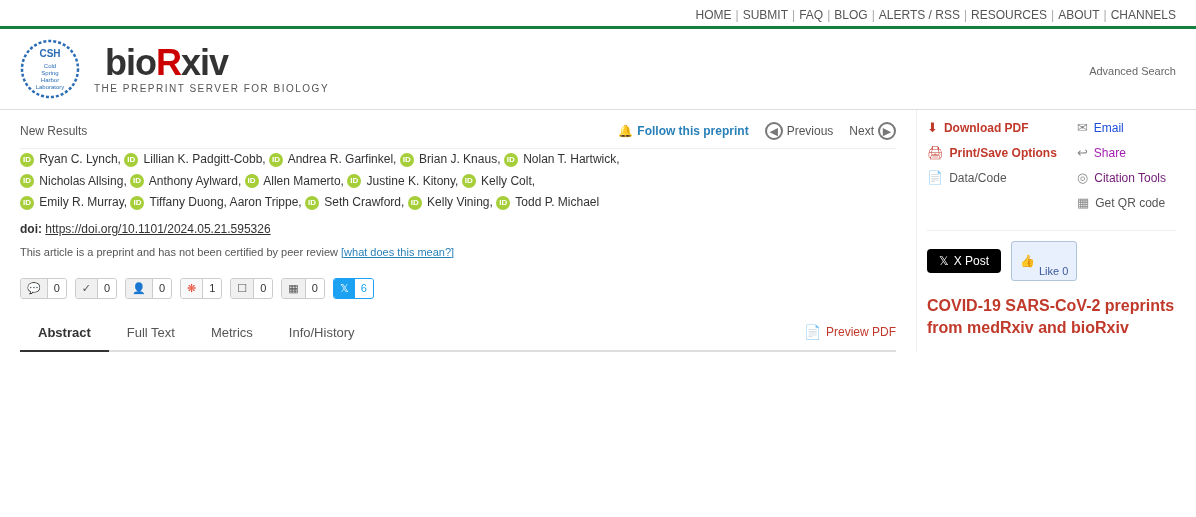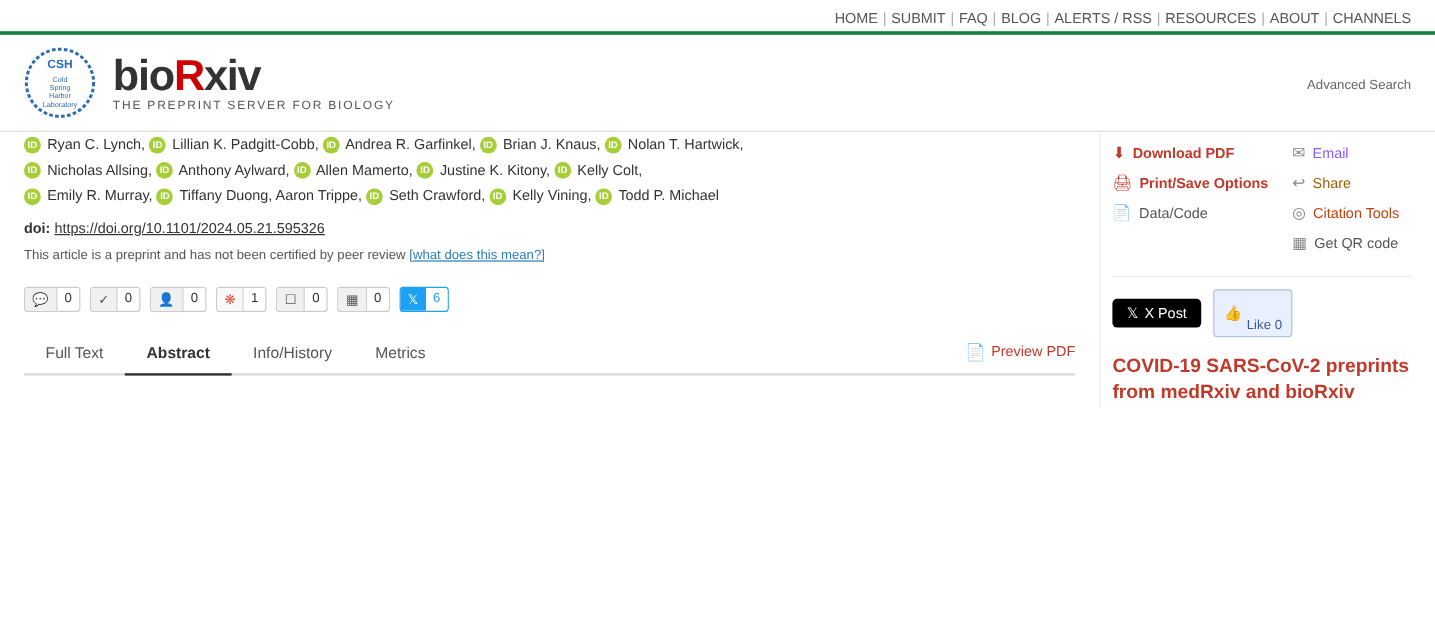--- a/index.html
+++ b/index.html
@@ -37,20 +37,21 @@
     .csh-logo {
       width: 60px;
       height: 60px;
     }
     .biorxiv-logo {
       font-size: 36px;
       font-weight: bold;
       color: #333;
       letter-spacing: -1px;
       line-height: 1;
+      margin-left: 11px;
     }
     .biorxiv-logo span.r { color: #cc0000; }
     .biorxiv-tagline {
       font-size: 10px;
       color: #555;
       letter-spacing: 1.5px;
       margin-top: 2px;
     }
     .search-area {
       display: flex;
@@ -366,20 +367,37 @@
   </div>
   <div class="search-area">
     <a href="#" class="advanced-search">Advanced Search</a>
   </div>
 </div>
 
 <div class="main-content">
 
   <div class="left-col">
 
+    <div class="article-header-bar">
+      <span class="article-type">New Results</span>
+      <div class="article-nav">
+        <a href="#" class="follow-btn">
+          <span class="bell-icon">🔔</span>
+          <span>Follow this preprint</span>
+        </a>
+        <a href="#" class="nav-btn">
+          <span class="nav-arrow">◀</span>
+          <span>Previous</span>
+        </a>
+        <a href="#" class="nav-btn">
+          <span>Next</span>
+          <span class="nav-arrow">▶</span>
+        </a>
+      </div>
+    </div>
 
 
     <div class="authors">
       <span class="author-orcid">ID</span> Ryan C. Lynch,
       <span class="author-orcid">ID</span> Lillian K. Padgitt-Cobb,
       <span class="author-orcid">ID</span> Andrea R. Garfinkel,
       <span class="author-orcid">ID</span> Brian J. Knaus,
       <span class="author-orcid">ID</span> Nolan T. Hartwick,<br>
       <span class="author-orcid">ID</span> Nicholas Allsing,
       <span class="author-orcid">ID</span> Anthony Aylward,
@@ -436,24 +454,24 @@
         <span class="count-part">0</span>
       </div>
 
       <div class="metric-badge twitter">
         <span class="icon-part">𝕏</span>
         <span class="count-part">6</span>
       </div>
     </div>
 
     <div class="tabs-bar">
+      <a href="#" class="tab active">Abstract</a>
       <a href="#" class="tab">Full Text</a>
-      <a href="#" class="tab active">Abstract</a>
+      <a href="#" class="tab">Metrics</a>
       <a href="#" class="tab">Info/History</a>
-      <a href="#" class="tab">Metrics</a>
       <a href="#" class="preview-pdf">
         <span class="pdf-icon">📄</span>
         <span>Preview PDF</span>
       </a>
     </div>
 
   </div>
 
   <div class="right-col">
 
@@ -468,29 +486,29 @@
           <a href="#" style="color:#c0392b; font-weight:bold; font-size:12px; text-decoration:none;">Print/Save Options</a>
         </div>
         <div style="display:flex; align-items:center; gap:6px; margin-bottom:10px;">
           <span style="color:#888; font-size:13px;">📄</span>
           <span style="color:#555; font-size:12px;">Data/Code</span>
         </div>
       </div>
       <div>
         <div style="display:flex; align-items:center; gap:6px; margin-bottom:10px;">
           <span style="color:#888; font-size:13px;">✉</span>
-          <span style="color:#8b5cf6; font-size:12px;">Email</span>
+          <span style="color:#1d4ed8; font-size:12px;">Email</span>
         </div>
         <div style="display:flex; align-items:center; gap:6px; margin-bottom:10px;">
           <span style="color:#888; font-size:13px;">↩</span>
-          <span style="color:#a16207; font-size:12px;">Share</span>
+          <span style="color:#a21caf; font-size:12px;">Share</span>
         </div>
         <div style="display:flex; align-items:center; gap:6px; margin-bottom:10px;">
           <span style="color:#888; font-size:13px;">◎</span>
-          <span style="color:#c2410c; font-size:12px;">Citation Tools</span>
+          <span style="color:#701a75; font-size:12px;">Citation Tools</span>
         </div>
         <div style="display:flex; align-items:center; gap:6px; margin-bottom:10px;">
           <span style="color:#888; font-size:13px;">▦</span>
           <span style="color:#555; font-size:12px;">Get QR code</span>
         </div>
       </div>
     </div>
 
     <hr class="right-divider">
 

